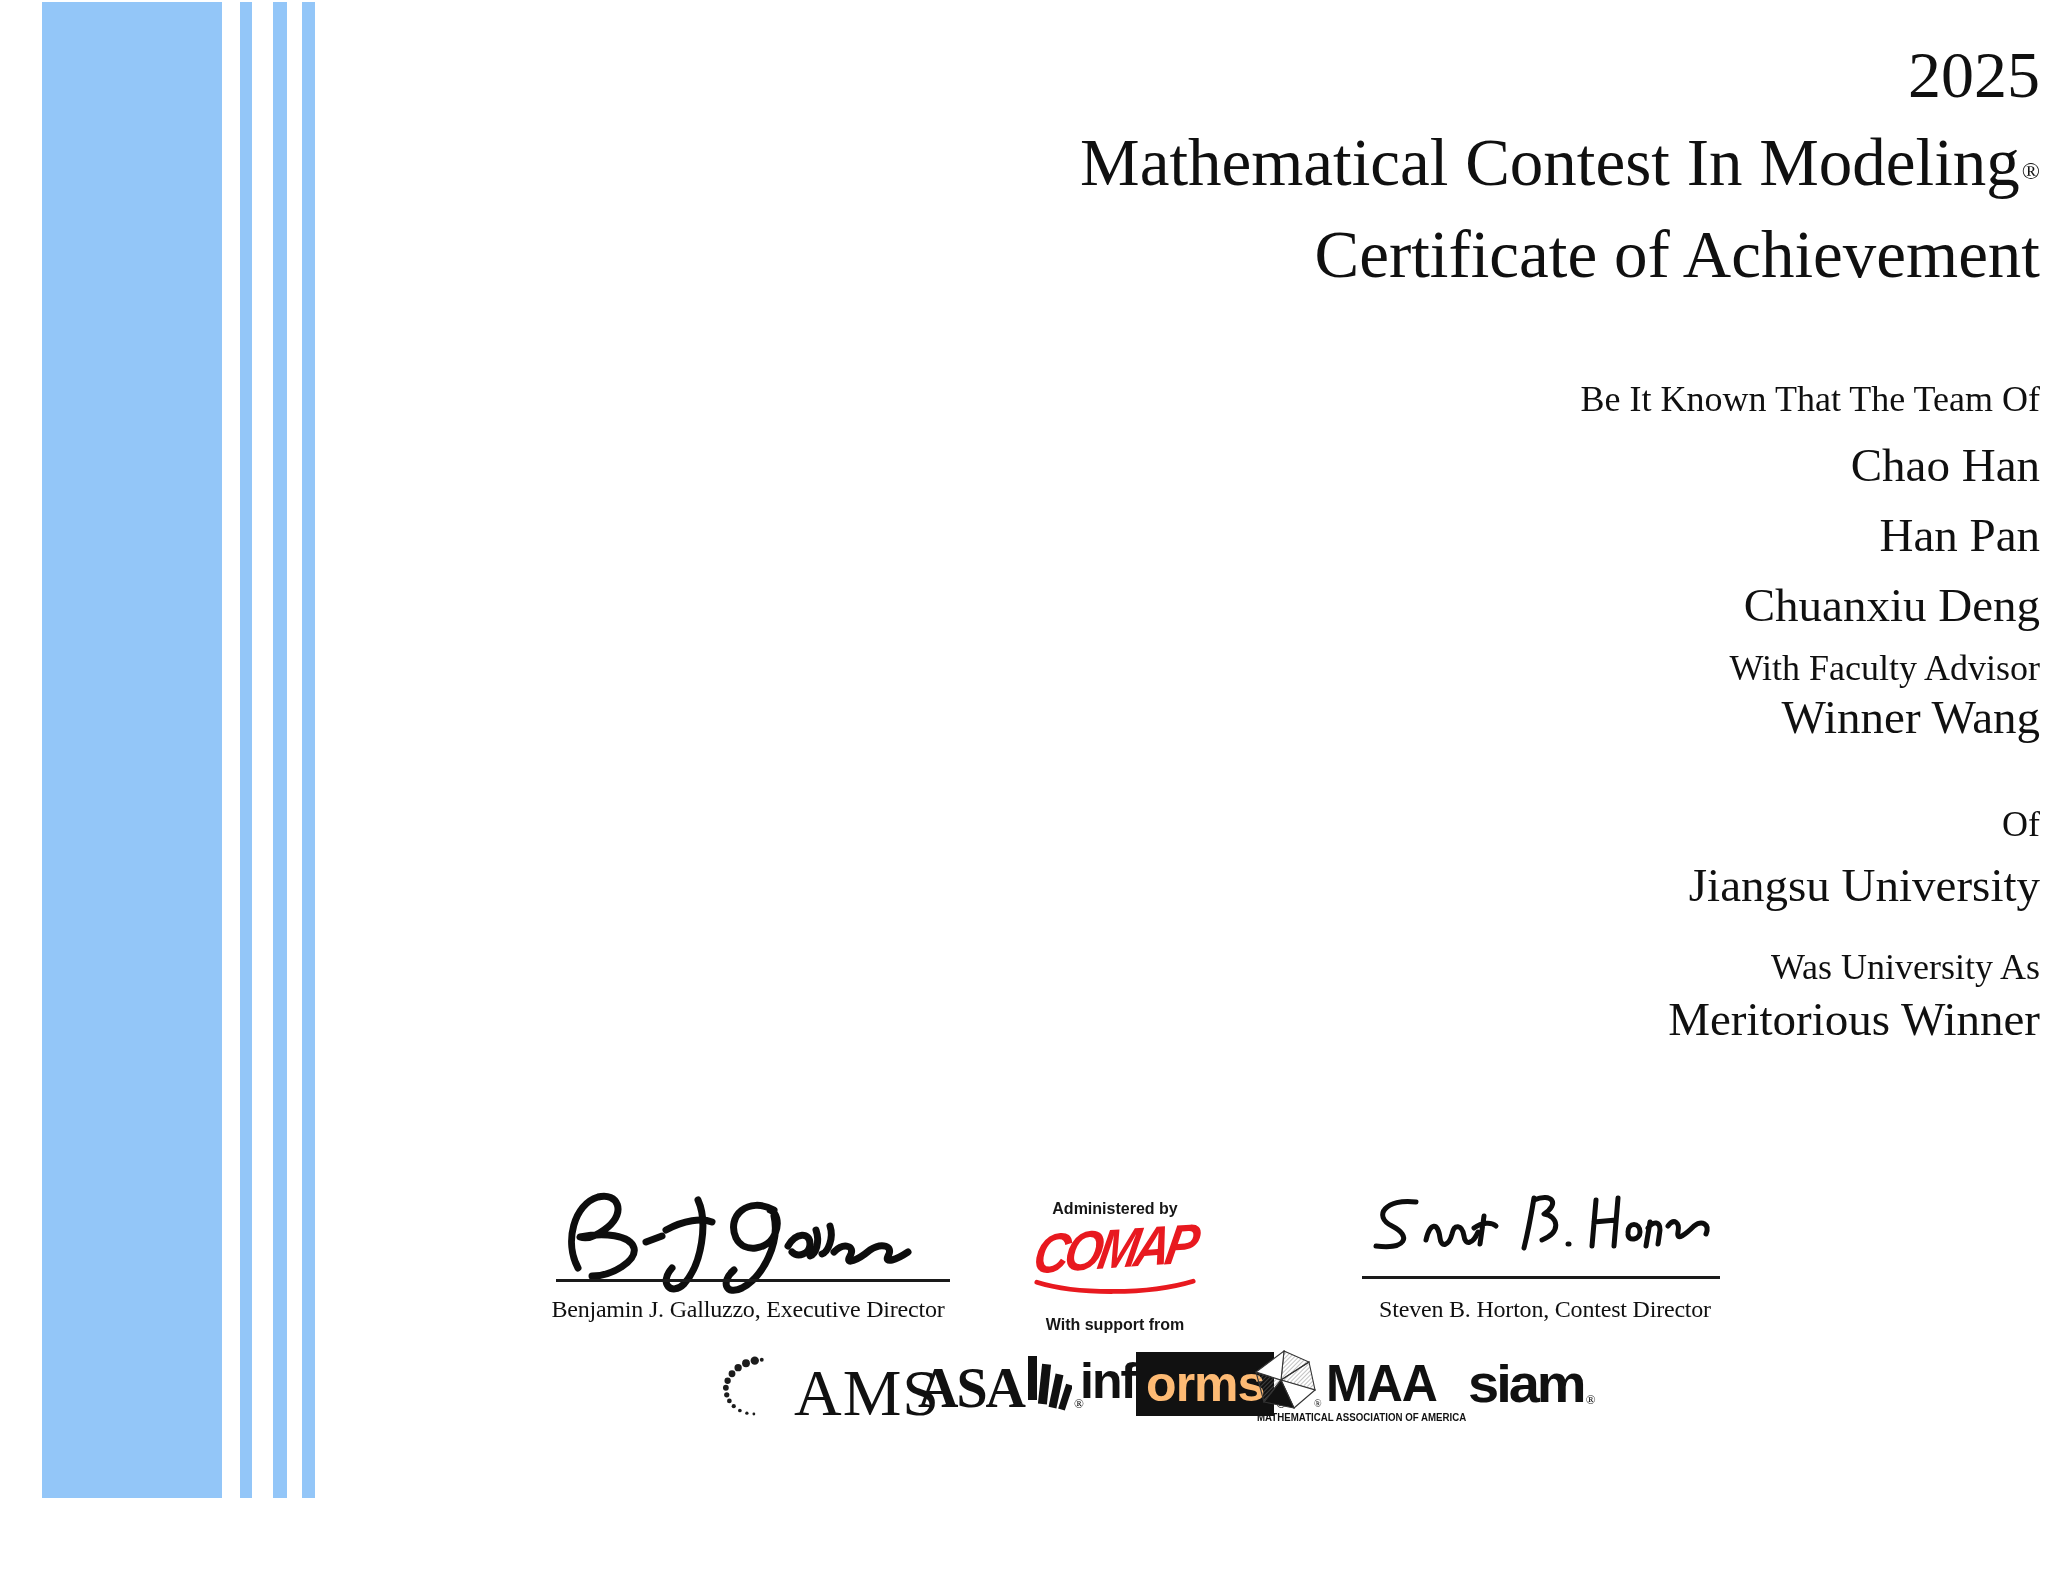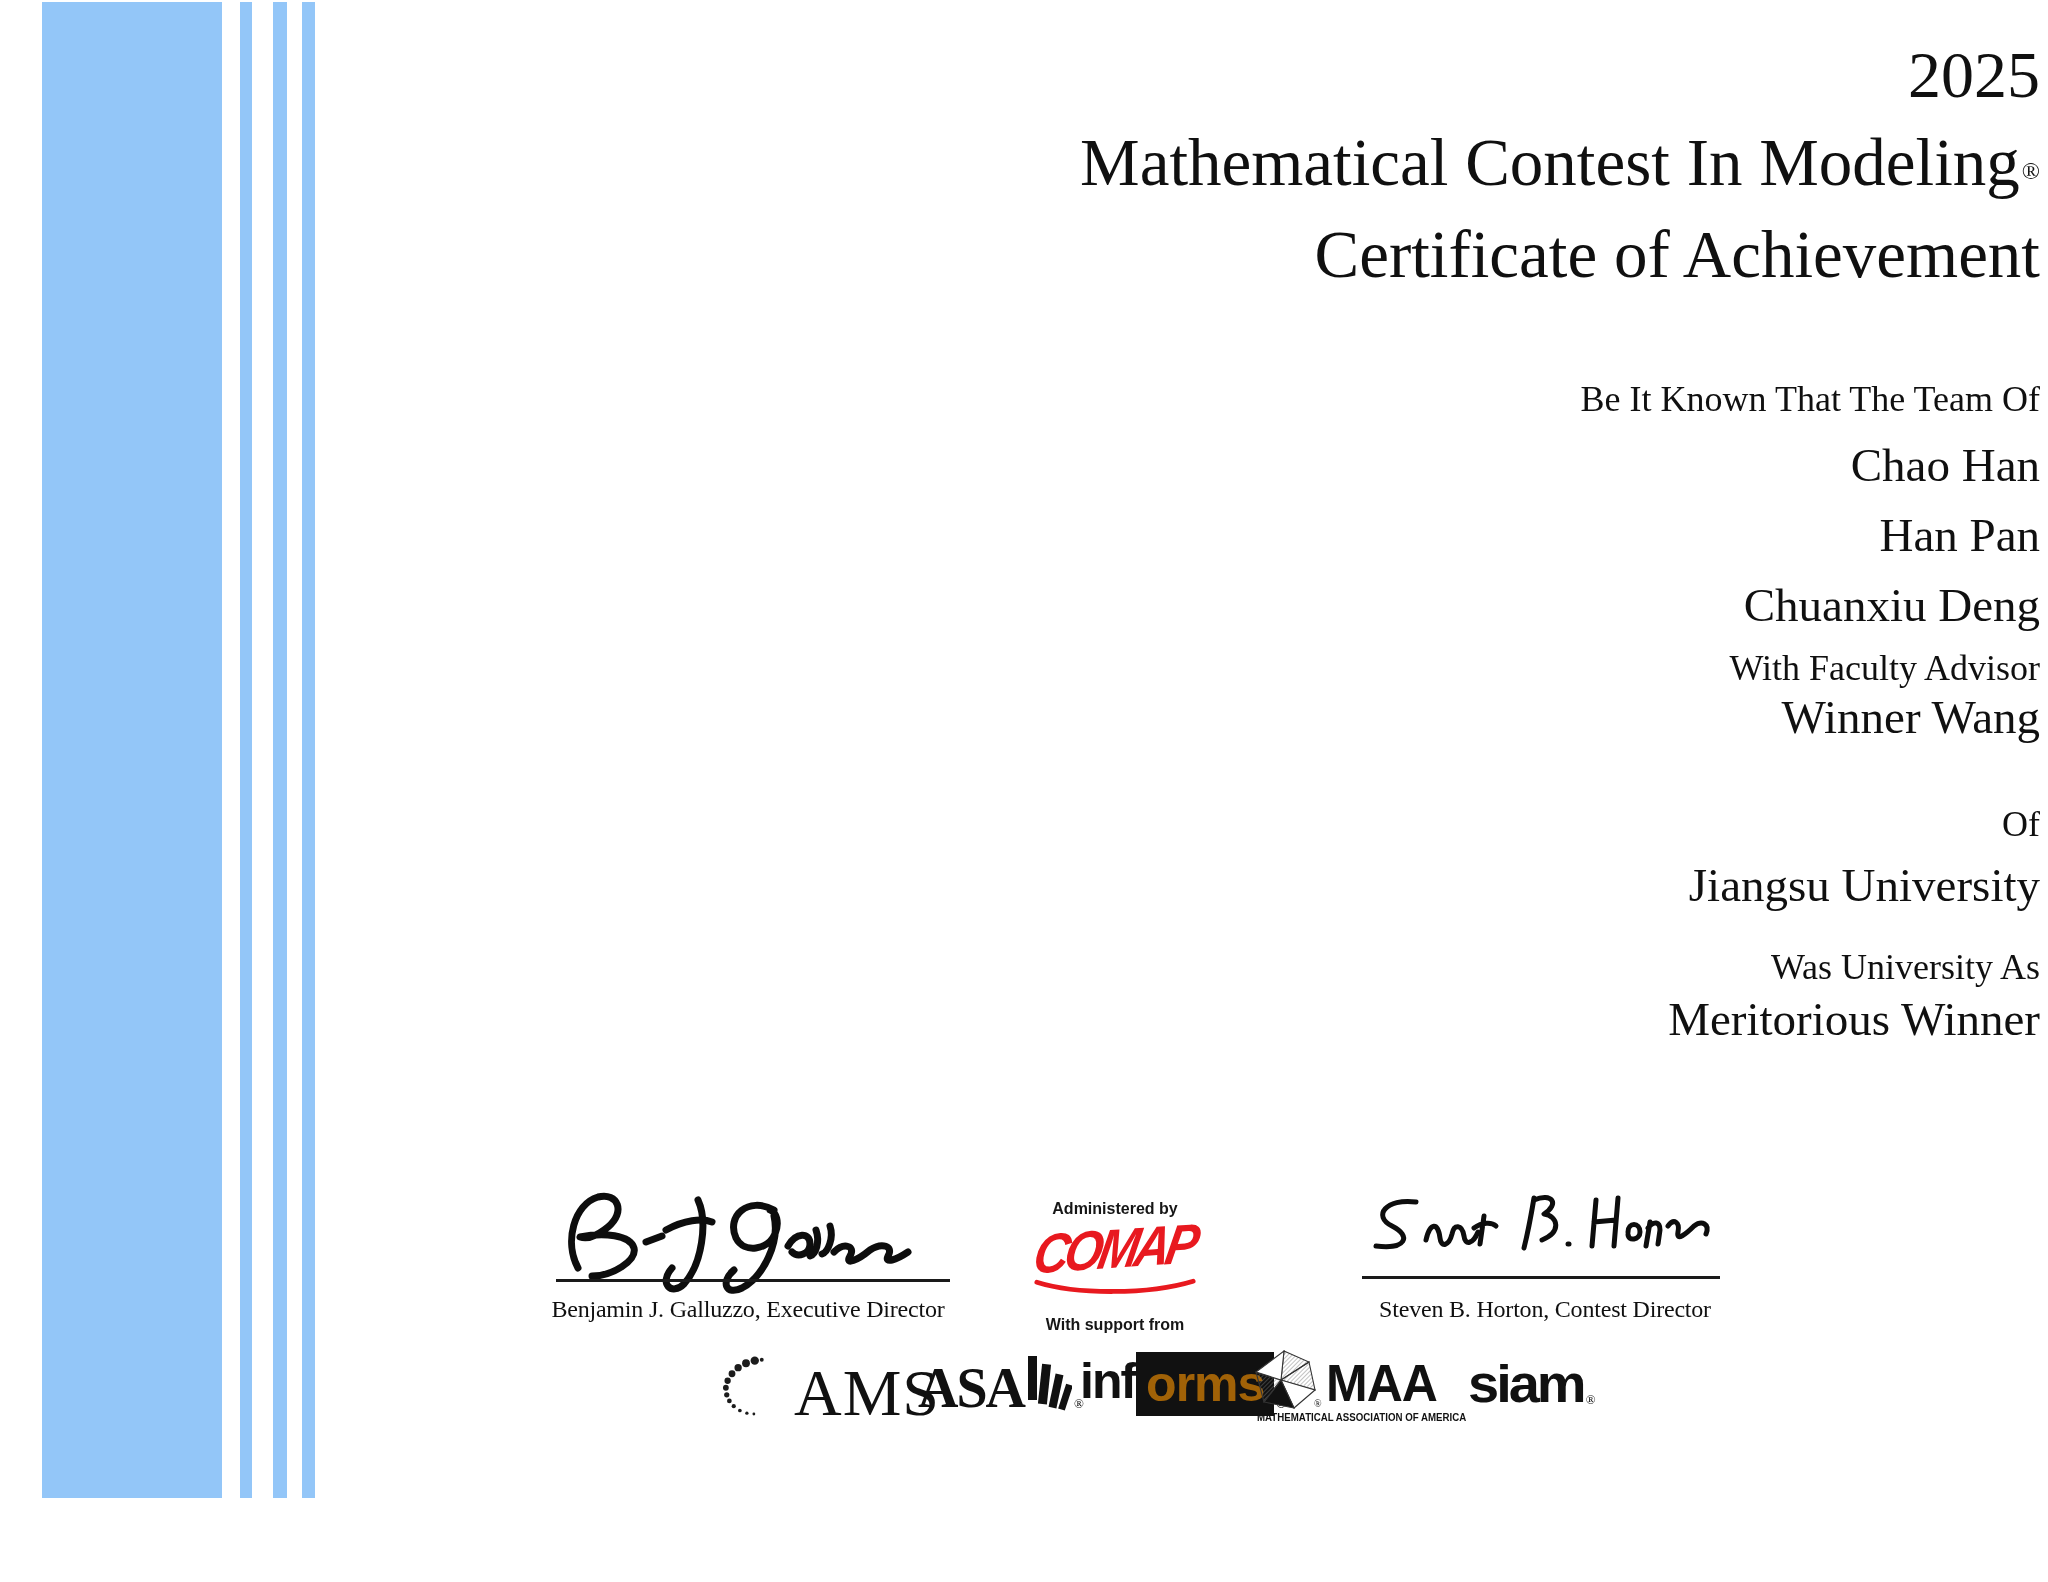--- a/index.html
+++ b/index.html
@@ -52,21 +52,21 @@
 
   
   .logo{position:absolute;display:flex;align-items:flex-start;color:#111;}
   .ams{left:718px;top:1352px;}
   .ams-text{font-family:"Liberation Serif",serif;font-size:66px;line-height:1;margin-left:20px;margin-top:8px;letter-spacing:1px;}
   .asa{left:918px;top:1352px;}
   .asa-text{font-family:"Liberation Serif",serif;font-size:56px;line-height:1;margin-top:8px;letter-spacing:-2px;font-weight:bold;}
   .asa-bars{margin-left:2px;margin-top:2px;}
   .informs{left:1080px;top:1352px;align-items:flex-end;font-family:"Liberation Sans",sans-serif;font-weight:bold;}
   .inf{font-size:50px;line-height:1;letter-spacing:-2px;margin-bottom:10px;}
-  .orms-box{display:flex;align-items:center;justify-content:center;background:#111;color:#a16207;
+  .orms-box{display:flex;align-items:center;justify-content:center;background:#111;color:#fdba74;
             height:64px;padding:0 10px;margin-left:1px;font-size:50px;letter-spacing:-1px;}
   .maa{left:1254px;top:1350px;width:200px;}
   .maa-text{font-family:"Liberation Sans",sans-serif;font-weight:bold;font-size:50px;line-height:1;
             letter-spacing:-1px;margin-left:8px;margin-top:8px;transform:scaleY(1.05);}
   .maa-caption{position:absolute;left:0;top:62px;width:200px;text-align:center;
                font-family:"Liberation Sans",sans-serif;font-weight:bold;font-size:10px;letter-spacing:0;
                transform:scaleX(0.97);white-space:nowrap;}
   .siam{left:1468px;top:1352px;}
   .siam-text{font-family:"Liberation Sans",sans-serif;font-weight:bold;font-size:56px;line-height:1;
              letter-spacing:-3px;margin-top:4px;transform:scaleY(0.94);}

